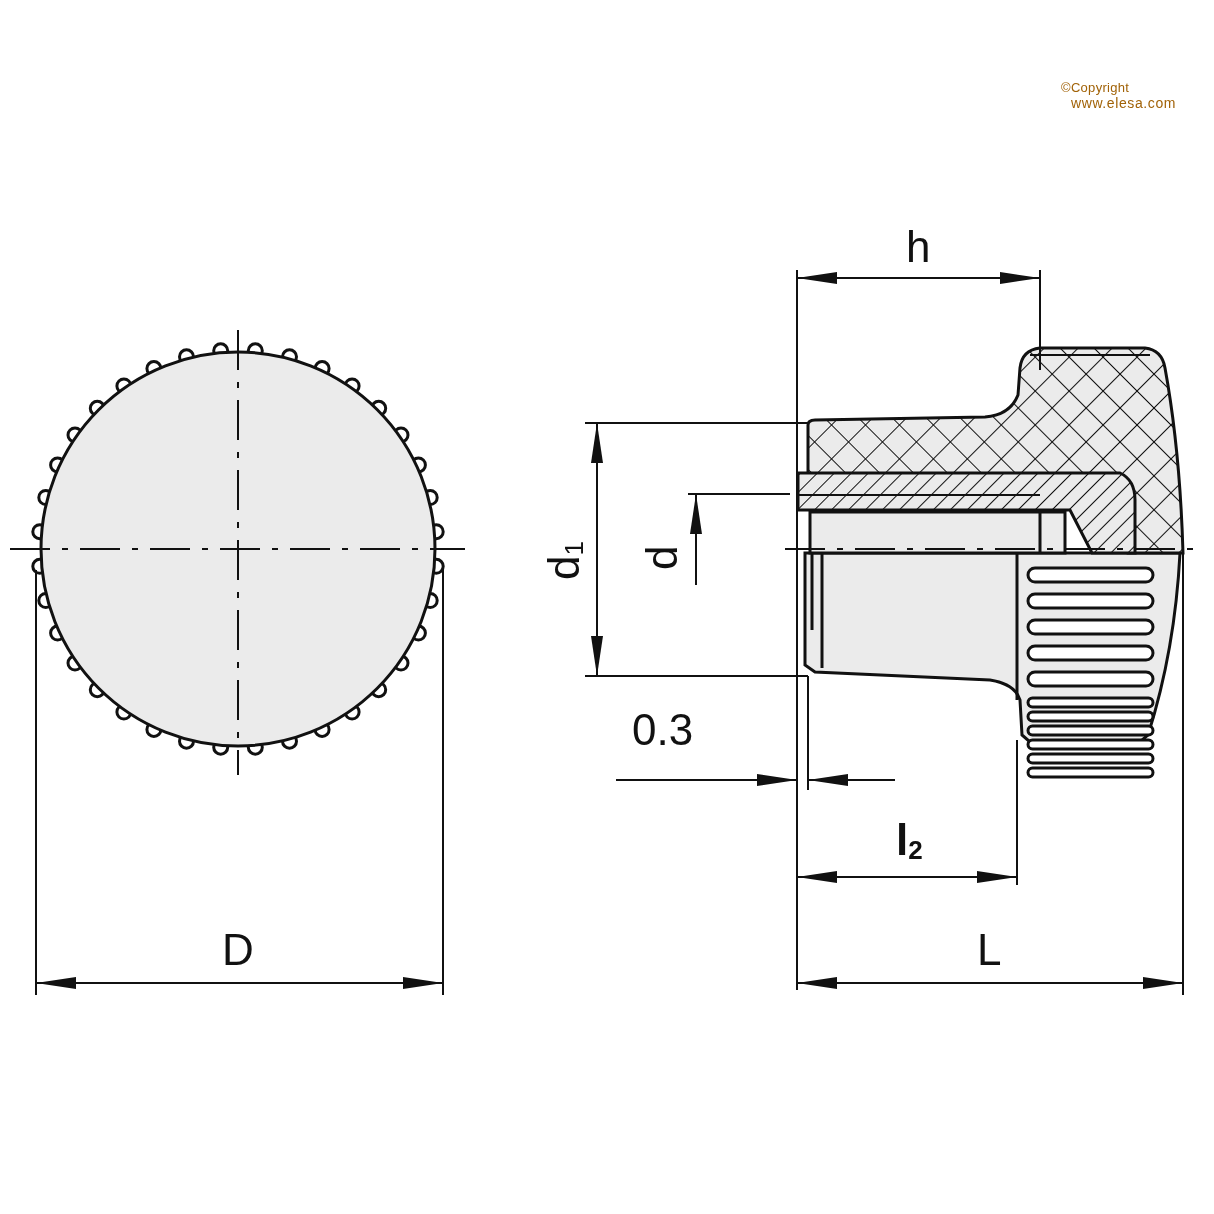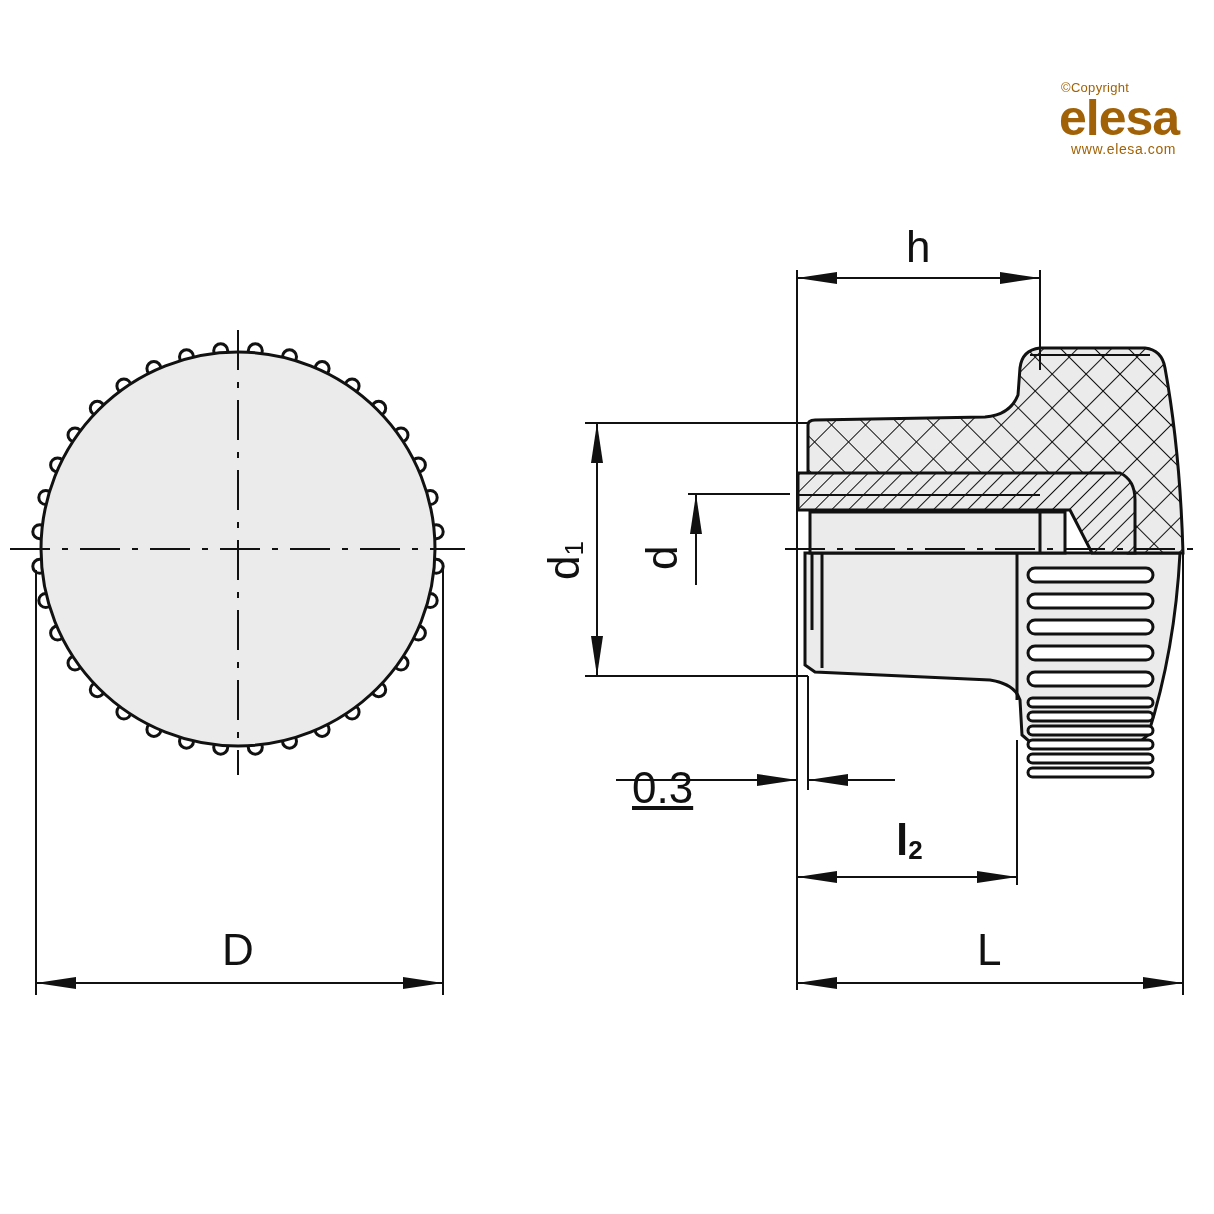--- a/index.html
+++ b/index.html
@@ -11,21 +11,20 @@
   .logo-url { font-size: 14px; letter-spacing: 0.6px; margin-left: 16px; }
   svg.drawing { position: absolute; left: 0; top: 0; }
   .dim-label { position: absolute; font-family: "Liberation Sans", sans-serif; color: #111; font-size: 44px; line-height: 1; }
   .dim-label sub { font-size: 26px; vertical-align: -4px; }
 </style>
 </head>
 <body>
 
 <div class="logo-block">
   <div class="logo-copy">©Copyright</div>
-  <div class="logo-brand">elesa</div>
   <div class="logo-url">www.elesa.com</div>
 </div>
 
 <svg class="drawing" width="1214" height="1214" viewBox="0 0 1214 1214" xmlns="http://www.w3.org/2000/svg">
   <defs>
     <marker id="arr" viewBox="0 0 40 12" refX="40" refY="6" markerWidth="40" markerHeight="12" markerUnits="userSpaceOnUse" orient="auto-start-reverse">
       <path d="M0,0 L40,6 L0,12 Z" fill="#111"></path>
     </marker>
     <pattern id="cross" width="24" height="24" patternUnits="userSpaceOnUse" patternTransform="rotate(45)">
       <rect width="24" height="24" fill="#ebebeb"></rect>
@@ -143,17 +142,17 @@
     <line x1="797" y1="983" x2="1183" y2="983" stroke="#111" stroke-width="2" marker-start="url(#arr)" marker-end="url(#arr)"></line>
   </g>
 </svg>
 
 <div class="dim-label" style="left:222px; top:928px;">D</div>
 <div class="dim-label" style="left:906px; top:225px;">h</div>
 <div class="dim-label" style="left:542px; top:580px; transform: rotate(-90deg); transform-origin: left top;">
   <span>d</span><sub>1</sub>
 </div>
 <div class="dim-label" style="left:640px; top:570px; transform: rotate(-90deg); transform-origin: left top;">d</div>
-<div class="dim-label" style="left:632px; top:766px;text-decoration:underline;">0.3</div>
+<div class="dim-label" style="left:632px; top:708px;">0.3</div>
 <div class="dim-label" style="left:896px; top:818px;font-weight:bold;">
   <span>l</span><sub>2</sub>
 </div>
 <div class="dim-label" style="left:977px; top:928px;">L</div>
 
 </body></html>

